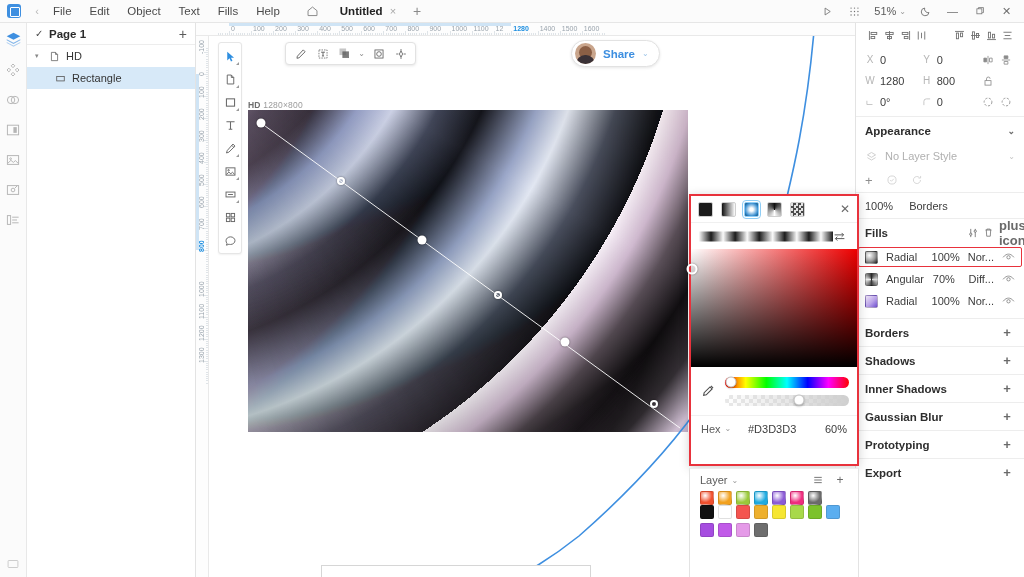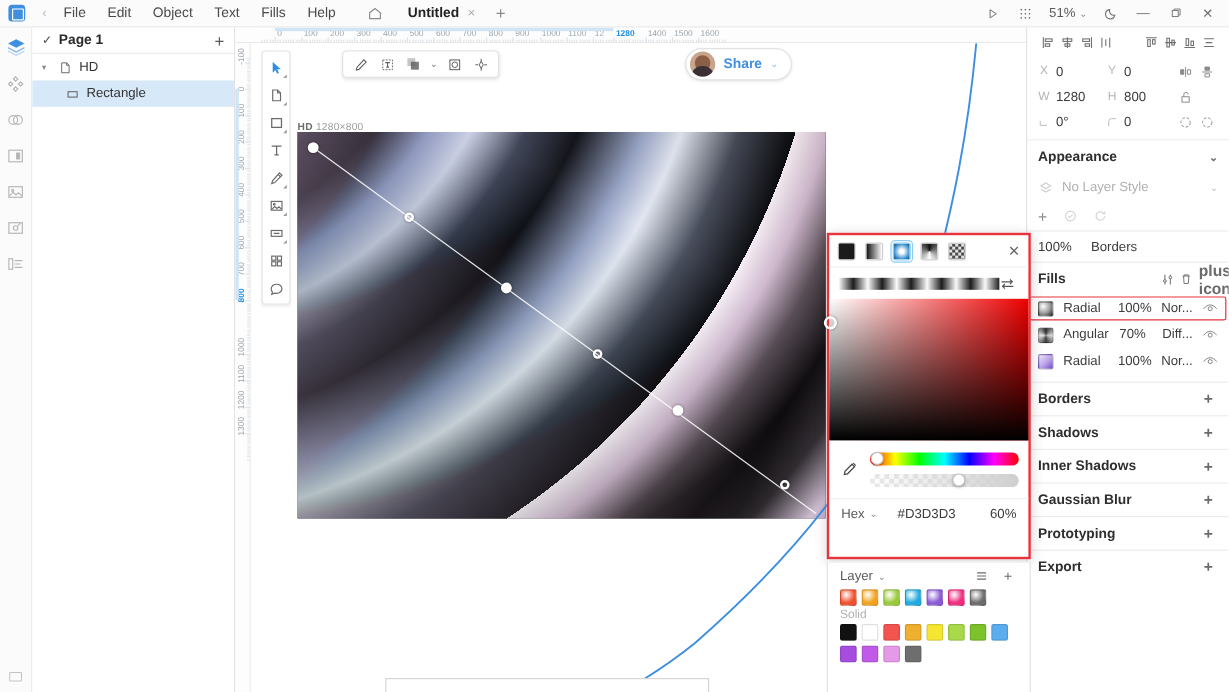--- a/index.html
+++ b/index.html
@@ -1238,21 +1238,20 @@
     </div>
     <div class="sw-grid" id="grad-sw">
         <div class="sw-chip" style="background: radial-gradient(circle at 35% 30%, rgba(255, 255, 255, 0.333), rgb(240, 80, 46) 60%, rgb(240, 80, 46));"></div>
         <div class="sw-chip" style="background: radial-gradient(circle at 35% 30%, rgba(255, 255, 255, 0.333), rgb(242, 161, 30) 60%, rgb(242, 161, 30));"></div>
         <div class="sw-chip" style="background: radial-gradient(circle at 35% 30%, rgba(255, 255, 255, 0.333), rgb(154, 201, 58) 60%, rgb(154, 201, 58));"></div>
         <div class="sw-chip" style="background: radial-gradient(circle at 35% 30%, rgba(255, 255, 255, 0.333), rgb(30, 170, 224) 60%, rgb(30, 170, 224));"></div>
         <div class="sw-chip" style="background: radial-gradient(circle at 35% 30%, rgba(255, 255, 255, 0.333), rgb(139, 91, 214) 60%, rgb(139, 91, 214));"></div>
         <div class="sw-chip" style="background: radial-gradient(circle at 35% 30%, rgba(255, 255, 255, 0.333), rgb(239, 45, 126) 60%, rgb(239, 45, 126));"></div>
         <div class="sw-chip" style="background: radial-gradient(circle at 35% 30%, rgba(255, 255, 255, 0.333), rgb(107, 107, 107) 60%, rgb(107, 107, 107));"></div>
       </div>
-    <div class="sw-lbl">Solid</div>
     <div class="sw-grid" id="solid-sw">
         <div class="sw-chip" style="background: rgb(17, 17, 17);"></div>
         <div class="sw-chip" style="background: rgb(255, 255, 255);"></div>
         <div class="sw-chip" style="background: rgb(244, 84, 79);"></div>
         <div class="sw-chip" style="background: rgb(238, 176, 46);"></div>
         <div class="sw-chip" style="background: rgb(246, 230, 50);"></div>
         <div class="sw-chip" style="background: rgb(168, 217, 74);"></div>
         <div class="sw-chip" style="background: rgb(124, 194, 43);"></div>
         <div class="sw-chip" style="background: rgb(90, 174, 240);"></div>
         <div class="sw-chip" style="background: rgb(166, 77, 224);"></div>

